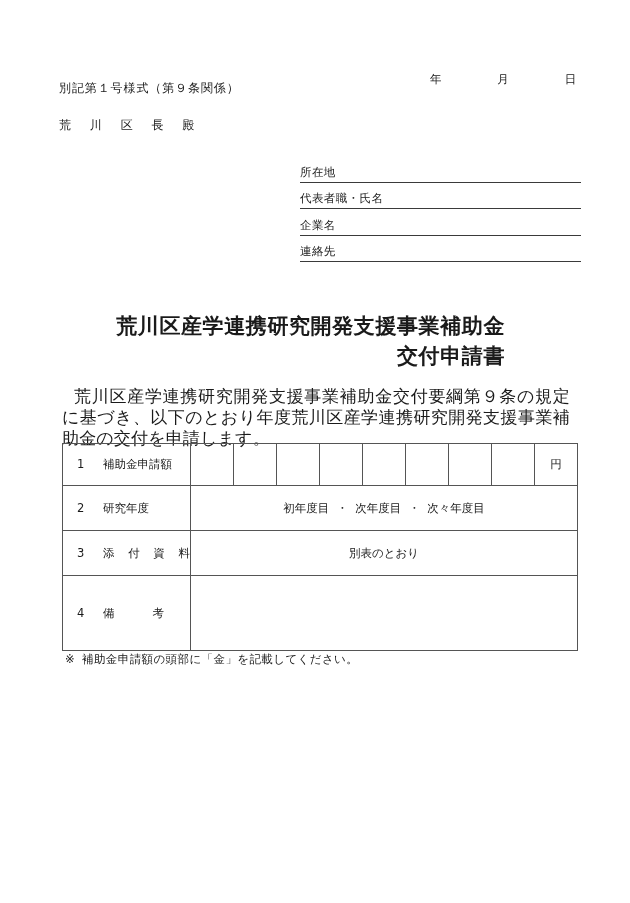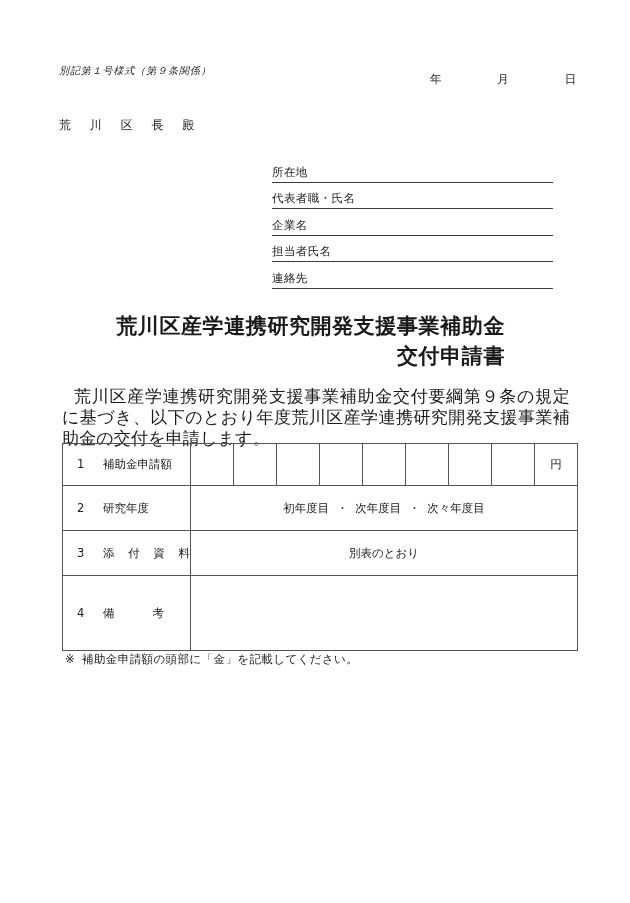--- a/index.html
+++ b/index.html
@@ -22,25 +22,24 @@
     left: 0; top: 0;
     width: 630px;
     height: 903px;
     overflow: hidden;
   }
 
   
   .form-no {
     position: absolute;
     left: 59px;
-    top: 64px;
-    font-size: 10px;
+    top: 80px;
+    font-size: 12px;
     letter-spacing: 0.9px;
     white-space: nowrap;
-    font-style: italic;
   }
   .date-line {
     position: absolute;
     left: 430px;
     top: 72px;
     font-size: 11.5px;
     white-space: nowrap;
     font-family: Liberation Mono, monospace;
   }
   .date-line span { display: inline-block; }
@@ -52,21 +51,21 @@
     left: 59px;
     top: 117px;
     font-size: 12px;
     letter-spacing: 7.5px;
     white-space: nowrap;
   }
 
   
   .fields {
     position: absolute;
-    left: 272px;
+    left: 300px;
     top: 156px;
     width: 281px;
   }
   .field-row {
     position: relative;
     height: 26.5px;
     border-bottom: 1px solid #3a3a3a;
     box-sizing: border-box;
   }
   .field-label {
@@ -178,23 +177,20 @@
     <div class="field-row">
       <span class="field-label">所在地</span>
     </div>
     <div class="field-row">
       <span class="field-label">代表者職・氏名</span>
     </div>
     <div class="field-row">
       <span class="field-label">企業名</span>
     </div>
     <div class="field-row">
-      <span class="field-label">担当者氏名</span>
-    </div>
-    <div class="field-row">
       <span class="field-label">連絡先</span>
     </div>
   </div>
 
   <div class="doc-title">
     <span class="line1">荒川区産学連携研究開発支援事業補助金</span>
     <span class="line2">交付申請書</span>
   </div>
 
   <div class="body-text">

